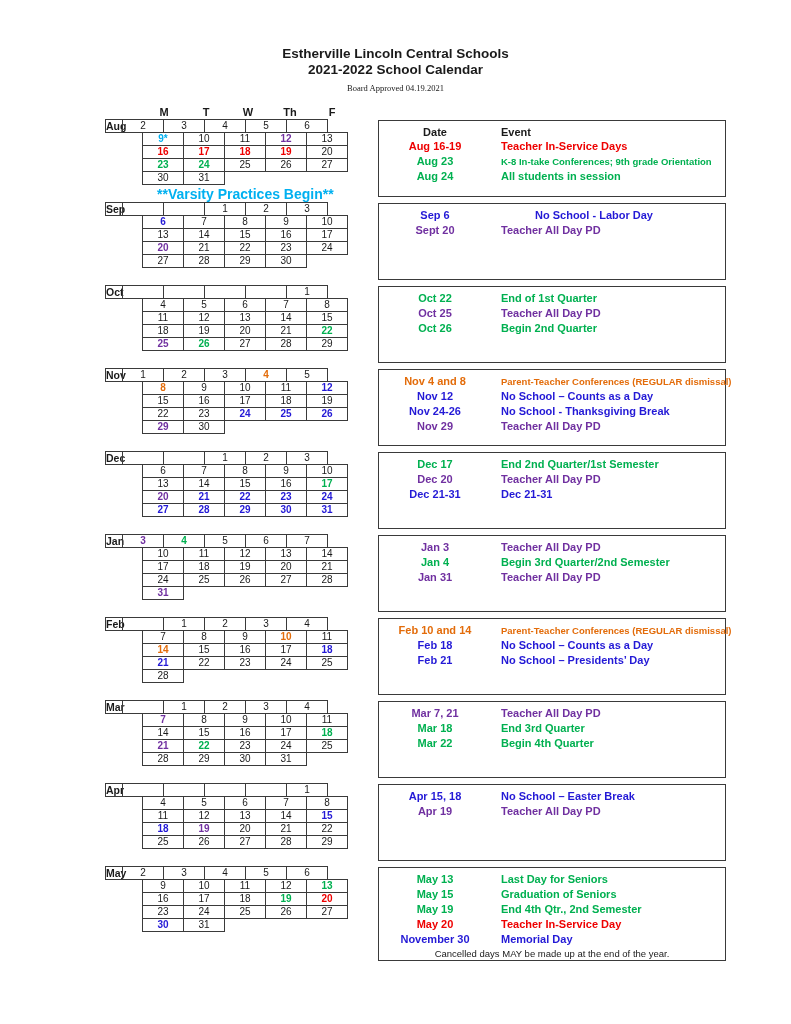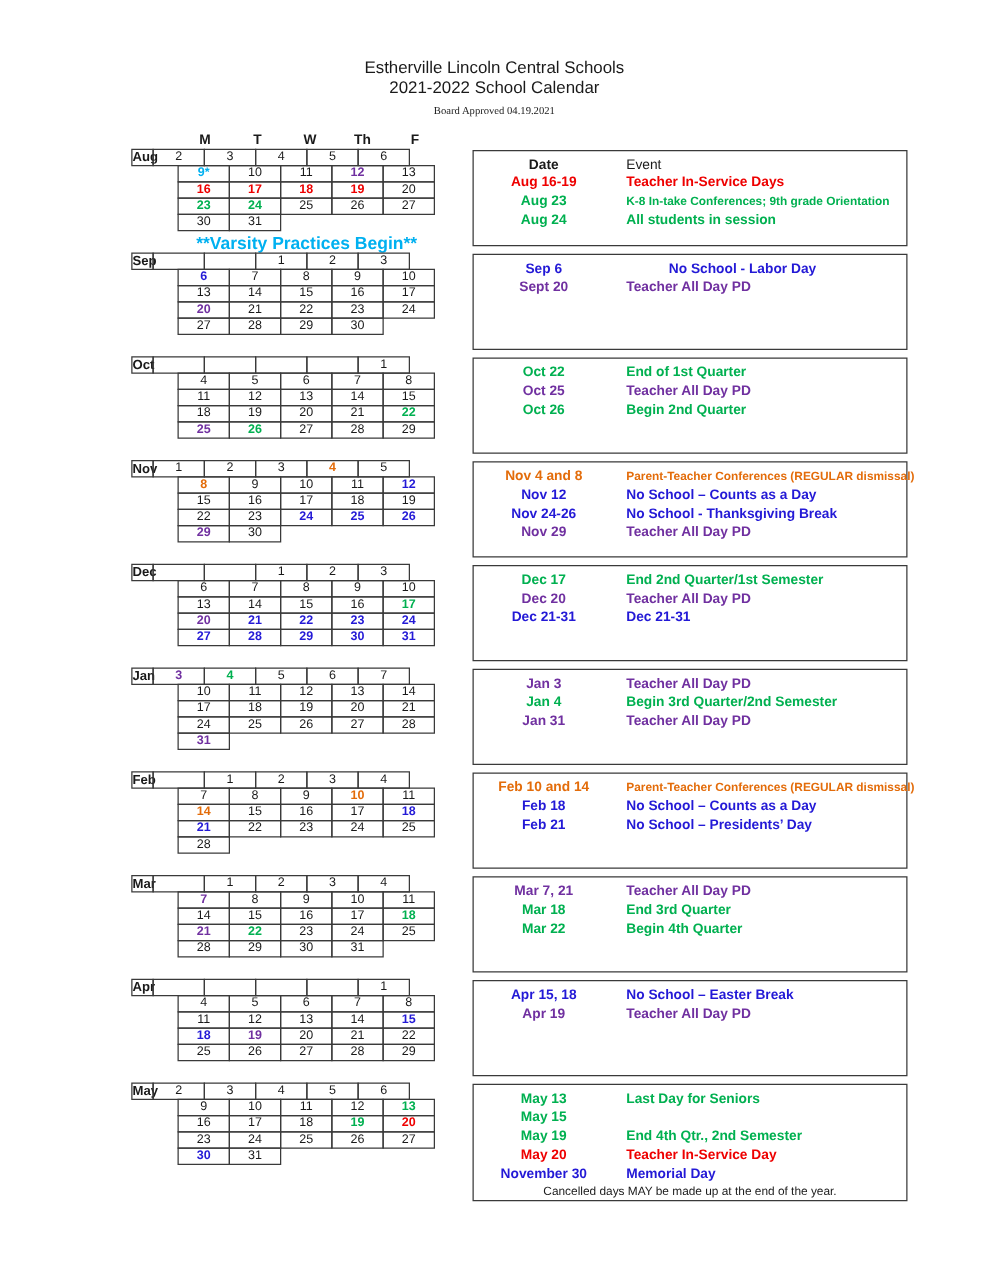--- a/index.html
+++ b/index.html
@@ -3,21 +3,21 @@
 <meta charset="utf-8">
 <style>
   html,body{margin:0;padding:0;}
   body{
     width:791px;height:1024px;background:#ffffff;
     font-family:"Liberation Sans","DejaVu Sans",sans-serif;
     color:#1a1a1a;overflow:hidden;
   }
   .page{width:791px;height:1024px;position:relative;}
   .title-block{text-align:center;padding-top:46px;line-height:16px;}
-  .title-line{font-weight:normal;font-size:13.5px;}
+  .title-line{font-weight:bold;font-size:13.5px;}
   .approved{font-family:"Liberation Serif","DejaVu Serif",serif;font-size:8.5px;margin-top:2px;}
   .content{margin-left:105px;margin-top:10px;}
   .weekday-header{display:flex;margin-left:38px;margin-bottom:2px;}
   .weekday-header span{width:42px;text-align:center;font-weight:bold;font-size:11px;}
   .month-section{display:flex;align-items:flex-start;height:83px;}
   .month-section.tall{height:98px;}
   .month-grid{width:248px;flex:none;}
   .week-row{display:flex;margin-top:-1px;}
   .month-label{
     width:18px;height:14px;flex:none;border:1px solid #3a3a3a;
@@ -34,21 +34,21 @@
     margin-left:25px;width:348px;height:77px;border:1px solid #3a3a3a;
     box-sizing:border-box;display:flex;flex-direction:column;padding-top:4px;
   }
   .tall .event-box{height:94px;}
   .event-hrow{display:flex;line-height:14px;}
   .event-row{display:flex;line-height:15px;}
   .ev-date{width:112px;flex:none;text-align:center;font-weight:bold;font-size:11px;}
   .ev-text{flex:1;margin-left:10px;font-weight:bold;font-size:11px;white-space:nowrap;}
   .ev-text.condensed{font-size:9.5px;line-height:15px;}
   .ev-hdate{width:112px;flex:none;text-align:center;font-weight:bold;font-size:11px;color:#1a1a1a;}
-  .ev-htext{flex:1;margin-left:10px;font-weight:normal;font-size:11px;color:#1a1a1a;}
+  .ev-htext{flex:1;margin-left:10px;font-weight:bold;font-size:11px;color:#1a1a1a;}
   .box-footnote{margin-top:auto;text-align:center;font-size:9.5px;color:#1a1a1a;padding-bottom:1px;}
 </style>
 </head>
 <body>
 
 <div class="page">
   <div class="title-block">
     <div class="title-line">Estherville Lincoln Central Schools</div>
     <div class="title-line">2021-2022 School Calendar</div>
     <div class="approved">Board Approved 04.19.2021</div>
@@ -609,20 +609,21 @@
               <div class="day-cell">31</div>
             </div>
           </div>
           <div class="event-box">
             <div class="event-row">
               <div class="ev-date" style="color: rgb(0, 176, 80);">May 13</div>
               <div class="ev-text" style="color: rgb(0, 176, 80);">Last Day for Seniors</div>
             </div>
             <div class="event-row">
               <div class="ev-date" style="color: rgb(0, 176, 80);">May 15</div>
+              <div class="ev-text" style="color: rgb(0, 176, 80);">Graduation of Seniors</div>
             </div>
             <div class="event-row">
               <div class="ev-date" style="color: rgb(0, 176, 80);">May 19</div>
               <div class="ev-text" style="color: rgb(0, 176, 80);">End 4th Qtr., 2nd Semester</div>
             </div>
             <div class="event-row">
               <div class="ev-date" style="color: rgb(238, 0, 0);">May 20</div>
               <div class="ev-text" style="color: rgb(238, 0, 0);">Teacher In-Service Day</div>
             </div>
             <div class="event-row">

